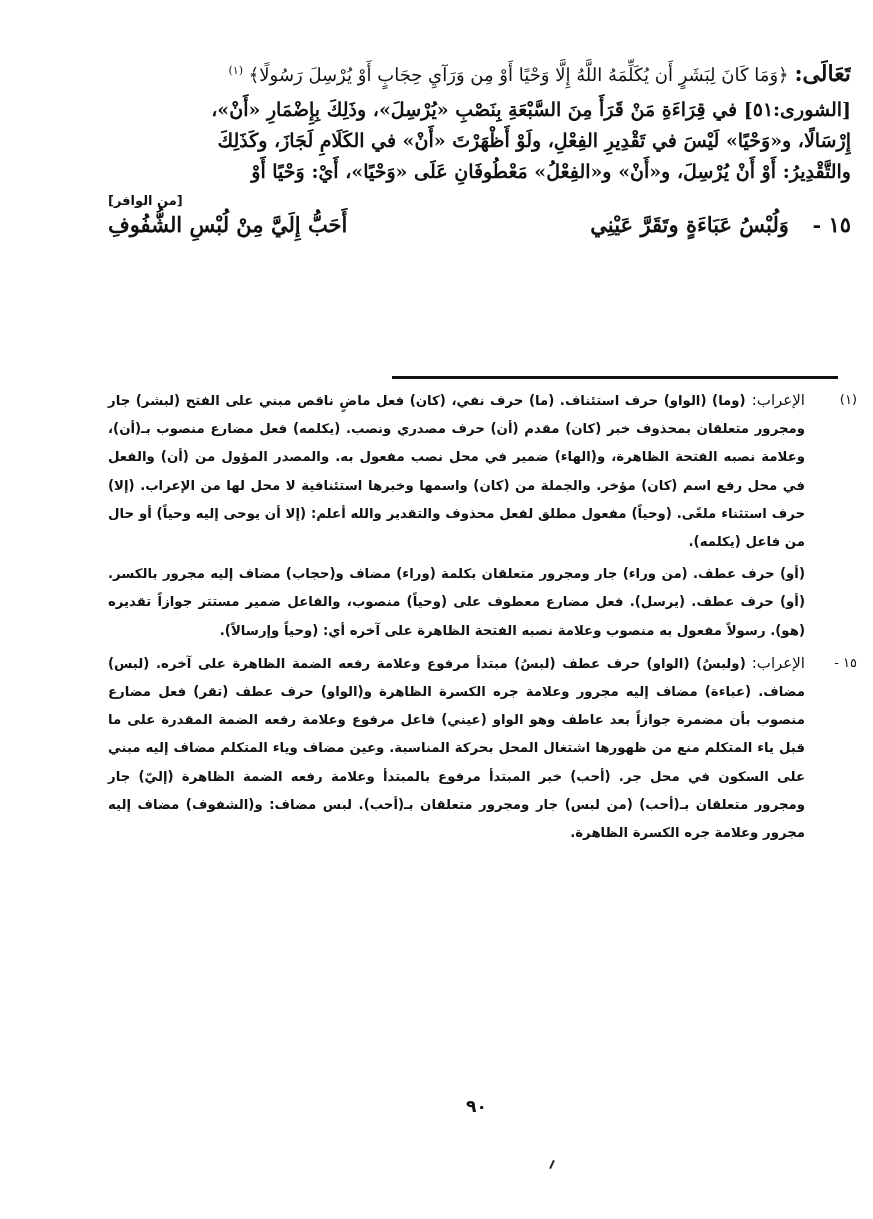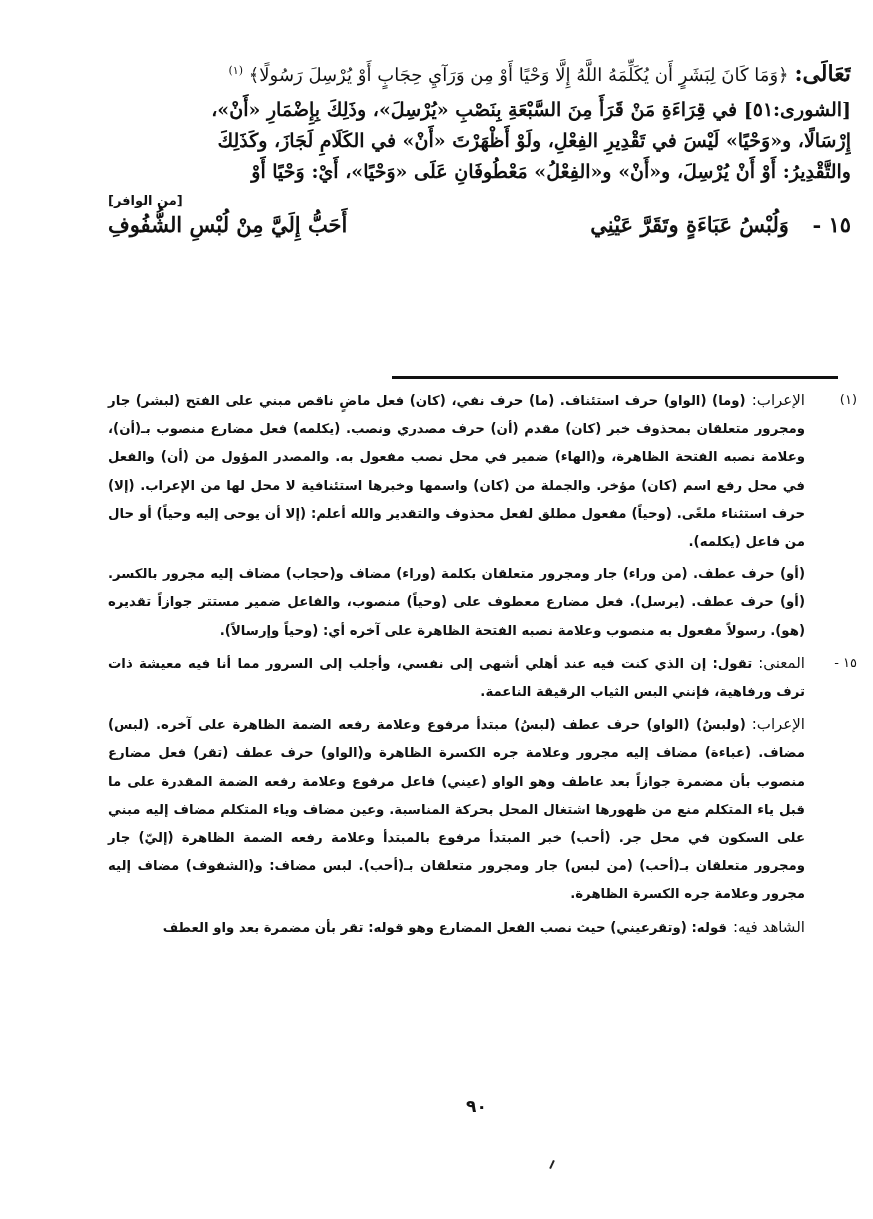--- a/index.html
+++ b/index.html
@@ -88,26 +88,20 @@
         <span class="lbl">الإعراب:</span><span>(وما) (الواو) حرف استئناف. (ما) حرف نفي، (كان) فعل ماضٍ ناقص مبني على الفتح (لبشر) جار ومجرور متعلقان بمحذوف خبر (كان) مقدم (أن) حرف مصدري ونصب. (يكلمه) فعل مضارع منصوب بـ(أن)، وعلامة نصبه الفتحة الظاهرة، و(الهاء) ضمير في محل نصب مفعول به. والمصدر المؤول من (أن) والفعل في محل رفع اسم (كان) مؤخر. والجملة من (كان) واسمها وخبرها استئنافية لا محل لها من الإعراب. (إلا) حرف استثناء ملغًى. (وحياً) مفعول مطلق لفعل محذوف والتقدير والله أعلم: (إلا أن يوحى إليه وحياً) أو حال من فاعل (يكلمه).</span>
       </div>
       <div class="para">
         <span>(أو) حرف عطف. (من وراء) جار ومجرور متعلقان بكلمة (وراء) مضاف و(حجاب) مضاف إليه مجرور بالكسر. (أو) حرف عطف. (يرسل). فعل مضارع معطوف على (وحياً) منصوب، والفاعل ضمير مستتر جوازاً تقديره (هو). رسولاً مفعول به منصوب وعلامة نصبه الفتحة الظاهرة على آخره أي: (وحياً وإرسالاً).</span>
       </div>
     </div>
 
     <div class="note">
       <span class="note-num">١٥ -</span>
       <div class="para">
-        <span class="lbl">المعنى:</span><span>تقول: إن الذي كنت فيه عند أهلي أشهى إلى نفسي، وأجلب إلى السرور مما أنا فيه معيشة ذات ترف ورفاهية، فإنني البس الثياب الرقيقة الناعمة.</span>
-      </div>
-      <div class="para">
         <span class="lbl">الإعراب:</span><span>(ولبسُ) (الواو) حرف عطف (لبسُ) مبتدأ مرفوع وعلامة رفعه الضمة الظاهرة على آخره. (لبس) مضاف. (عباءة) مضاف إليه مجرور وعلامة جره الكسرة الظاهرة و(الواو) حرف عطف (تقر) فعل مضارع منصوب بأن مضمرة جوازاً بعد عاطف وهو الواو (عيني) فاعل مرفوع وعلامة رفعه الضمة المقدرة على ما قبل ياء المتكلم منع من ظهورها اشتغال المحل بحركة المناسبة. وعين مضاف وياء المتكلم مضاف إليه مبني على السكون في محل جر. (أحب) خبر المبتدأ مرفوع بالمبتدأ وعلامة رفعه الضمة الظاهرة (إليّ) جار ومجرور متعلقان بـ(أحب) (من لبس) جار ومجرور متعلقان بـ(أحب). لبس مضاف: و(الشفوف) مضاف إليه مجرور وعلامة جره الكسرة الظاهرة.</span>
-      </div>
-      <div class="para">
-        <span class="lbl">الشاهد فيه:</span><span>قوله: (وتقرعيني) حيث نصب الفعل المضارع وهو قوله: تقر بأن مضمرة بعد واو العطف</span>
       </div>
     </div>
   </div>
 
   <div class="tick"></div>
   <div class="page-number">٩٠</div>
 </div>
 
 </body></html>

